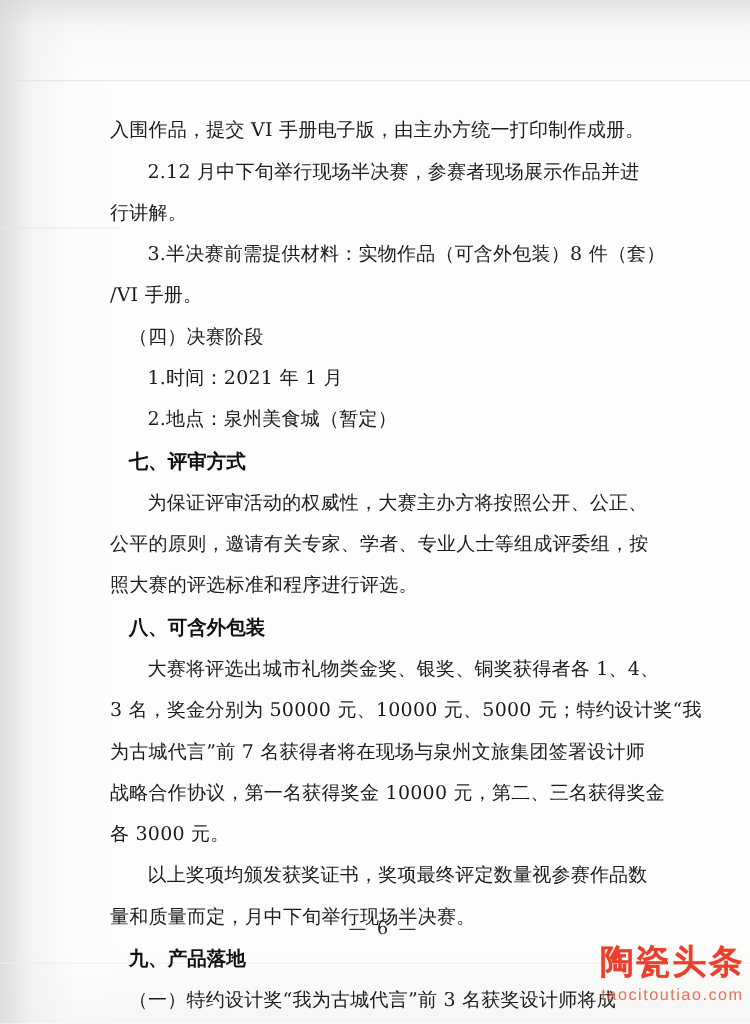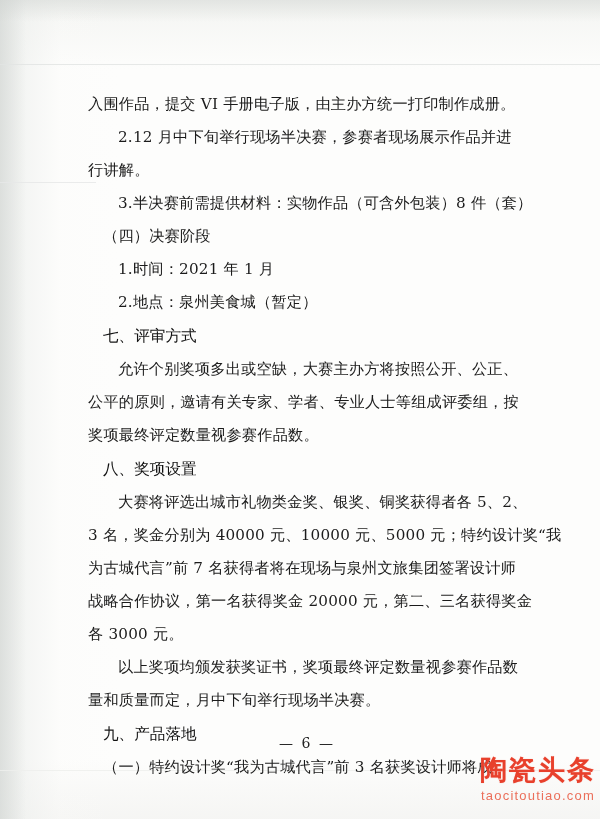--- a/index.html
+++ b/index.html
@@ -63,21 +63,21 @@
     font-size: 15.2px;
     line-height: 33px;
     color: #1b1b1b;
     letter-spacing: 0.2px;
     white-space: pre;
   }
   .line.indent1 { text-indent: 30px; }
   .line.indent2 { text-indent: 15px; }
   .heading {
     font-size: 15.6px;
-    font-weight: normal;
+    font-weight: bold;
     line-height: 34px;
     color: #111111;
     text-indent: 15px;
     white-space: pre;
   }
 
   .footer {
     position: absolute;
     left: 0;
     right: 0;
@@ -123,32 +123,33 @@
   <div class="edge-shadow-top"></div>
   <div class="scan-line l1"></div>
   <div class="scan-line l2"></div>
   <div class="scan-line l3"></div>
 
   <div class="content">
     <div class="line">入围作品，提交 VI 手册电子版，由主办方统一打印制作成册。</div>
     <div class="line indent1">2.12 月中下旬举行现场半决赛，参赛者现场展示作品并进</div>
     <div class="line">行讲解。</div>
     <div class="line indent1">3.半决赛前需提供材料：实物作品（可含外包装）8 件（套）</div>
+    <div class="line">/VI 手册。</div>
     <div class="line indent2">（四）决赛阶段</div>
     <div class="line indent1">1.时间：2021 年 1 月</div>
     <div class="line indent1">2.地点：泉州美食城（暂定）</div>
     <div class="heading">七、评审方式</div>
-    <div class="line indent1">允许个别奖项多出或空缺，大赛主办方将按照公开、公正、</div>
+    <div class="line indent1">为保证评审活动的权威性，大赛主办方将按照公开、公正、</div>
     <div class="line">公平的原则，邀请有关专家、学者、专业人士等组成评委组，按</div>
-    <div class="line">奖项最终评定数量视参赛作品数。</div>
-    <div class="heading">八、奖项设置</div>
-    <div class="line indent1">大赛将评选出城市礼物类金奖、银奖、铜奖获得者各 5、2、</div>
-    <div class="line">3 名，奖金分别为 40000 元、10000 元、5000 元；特约设计奖“我</div>
+    <div class="line">照大赛的评选标准和程序进行评选。</div>
+    <div class="heading">八、可含外包装</div>
+    <div class="line indent1">大赛将评选出城市礼物类金奖、银奖、铜奖获得者各 1、4、</div>
+    <div class="line">3 名，奖金分别为 50000 元、10000 元、5000 元；特约设计奖“我</div>
     <div class="line">为古城代言”前 7 名获得者将在现场与泉州文旅集团签署设计师</div>
-    <div class="line">战略合作协议，第一名获得奖金 20000 元，第二、三名获得奖金</div>
+    <div class="line">战略合作协议，第一名获得奖金 10000 元，第二、三名获得奖金</div>
     <div class="line">各 3000 元。</div>
     <div class="line indent1">以上奖项均颁发获奖证书，奖项最终评定数量视参赛作品数</div>
     <div class="line">量和质量而定，月中下旬举行现场半决赛。</div>
     <div class="heading">九、产品落地</div>
     <div class="line indent2">（一）特约设计奖“我为古城代言”前 3 名获奖设计师将成</div>
   </div>
 
   <div class="footer">— 6 —</div>
 
   <div class="watermark">

